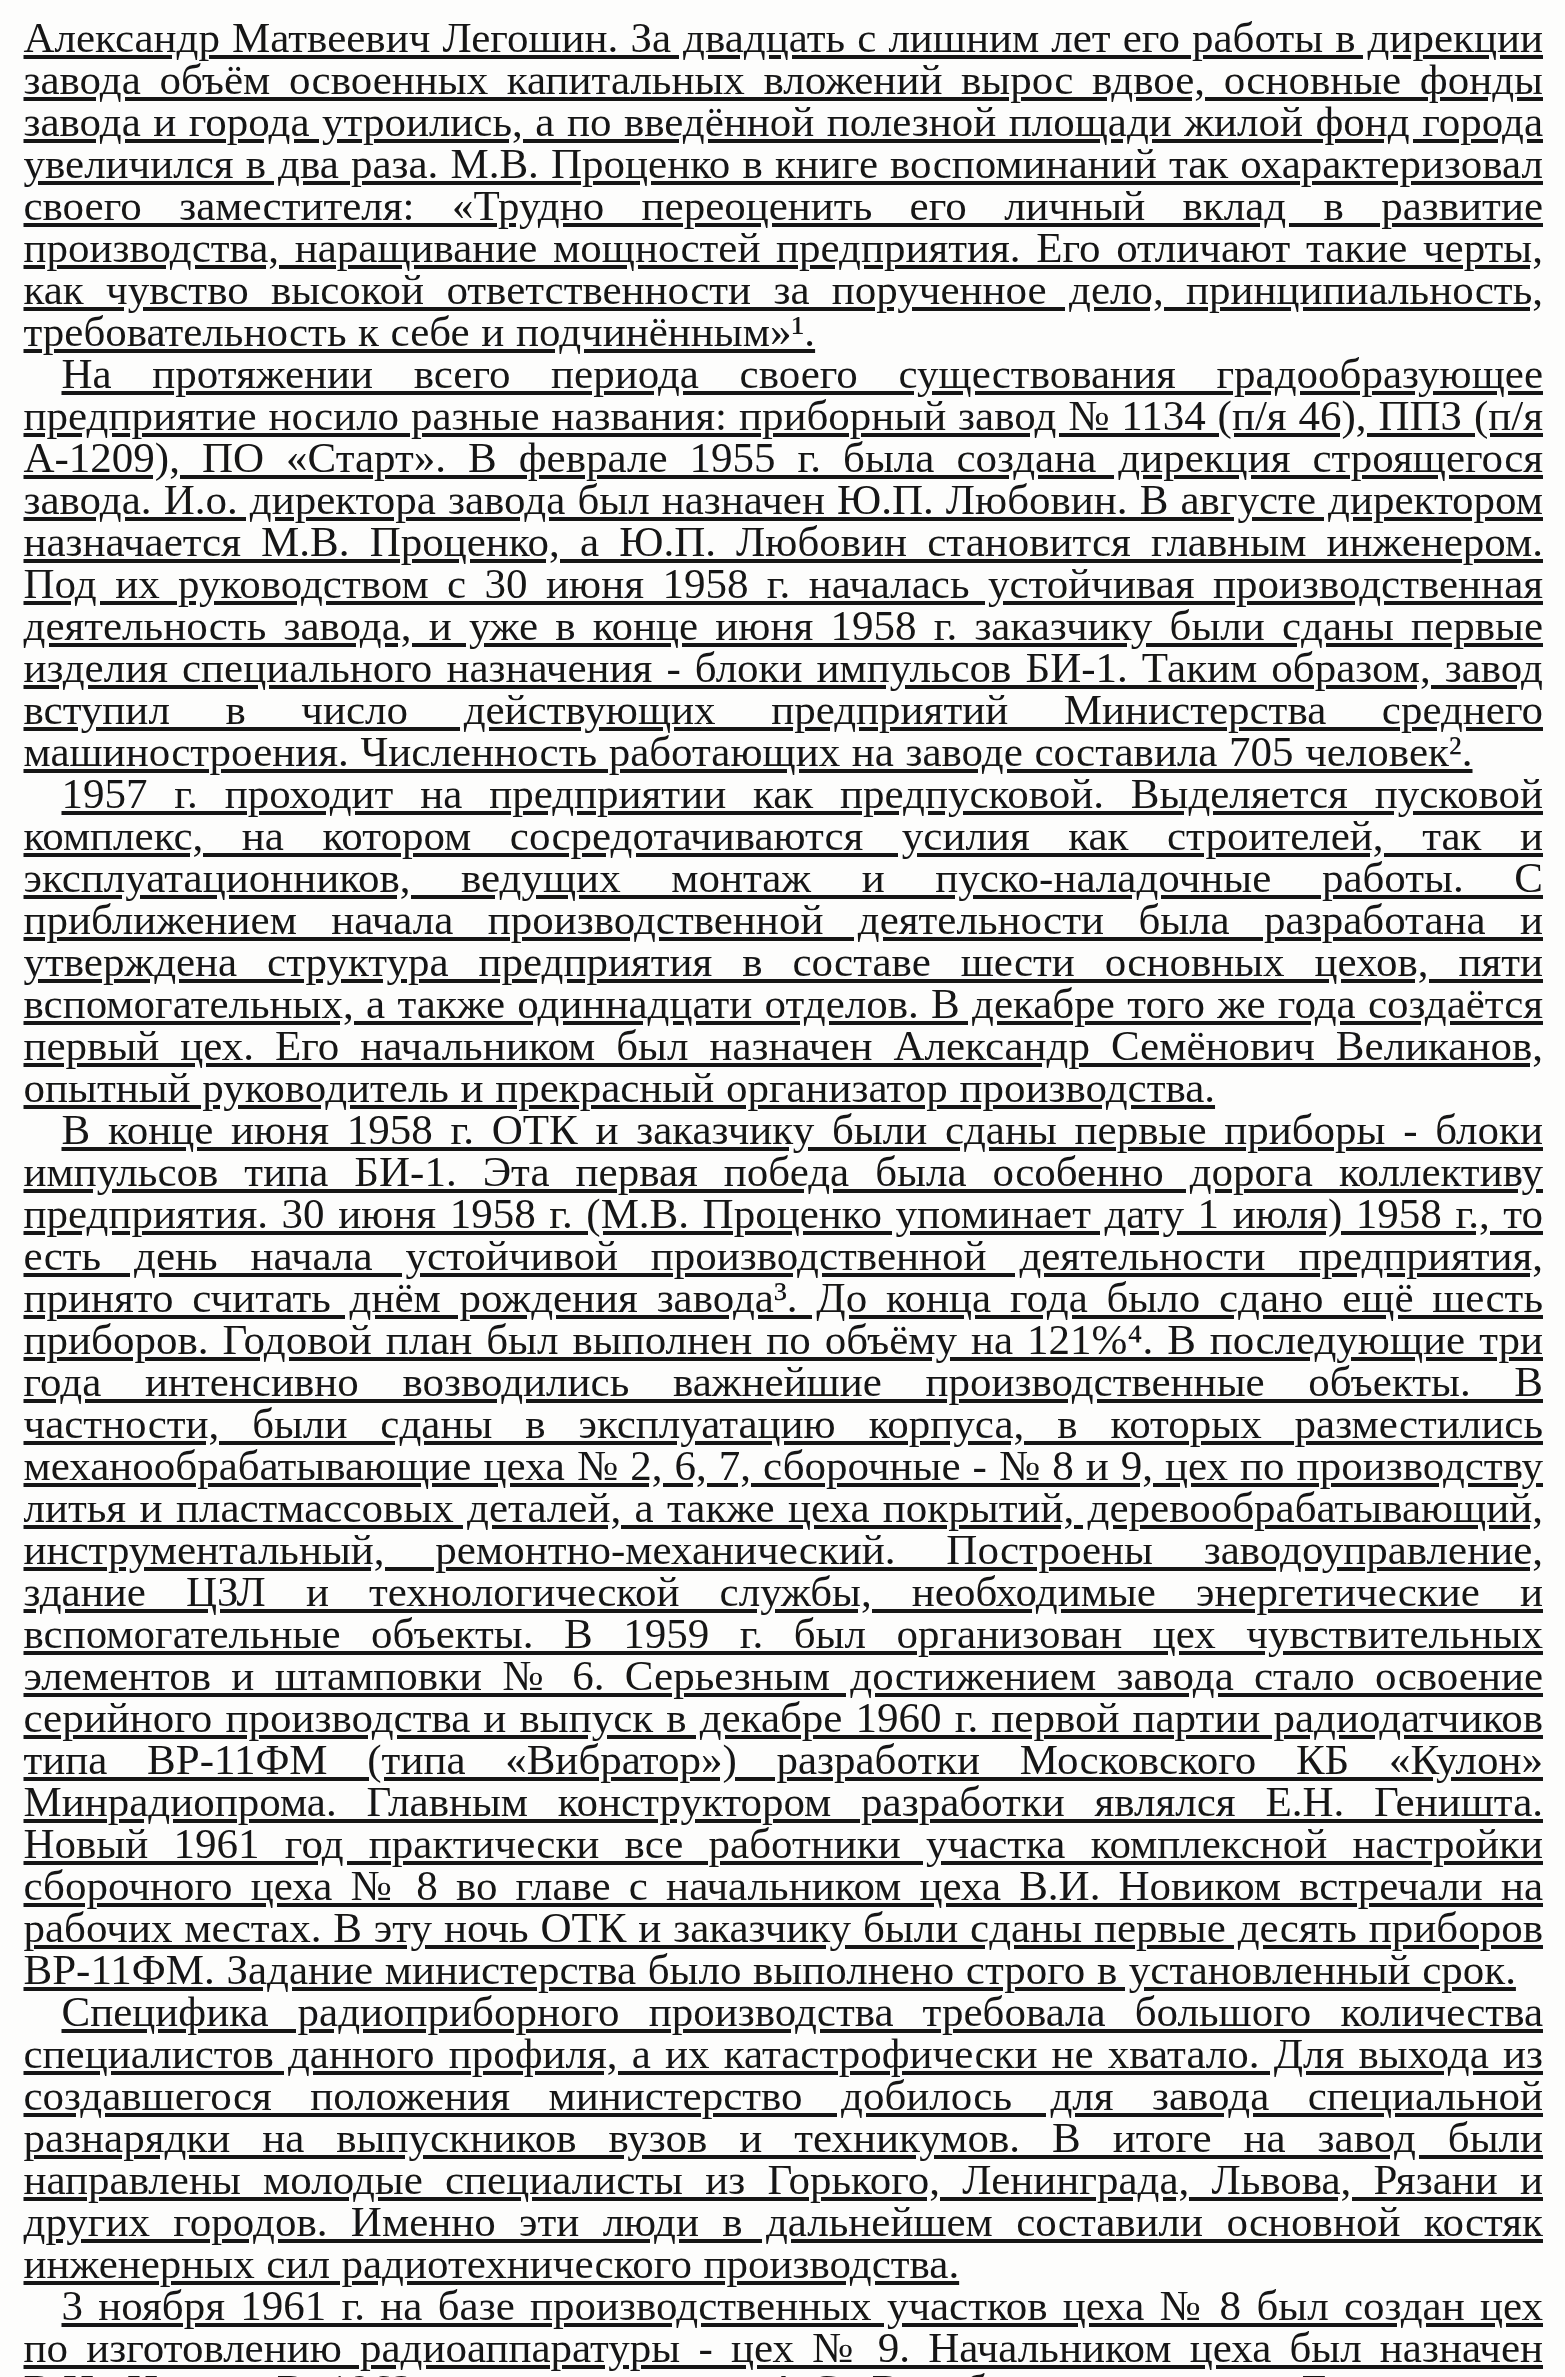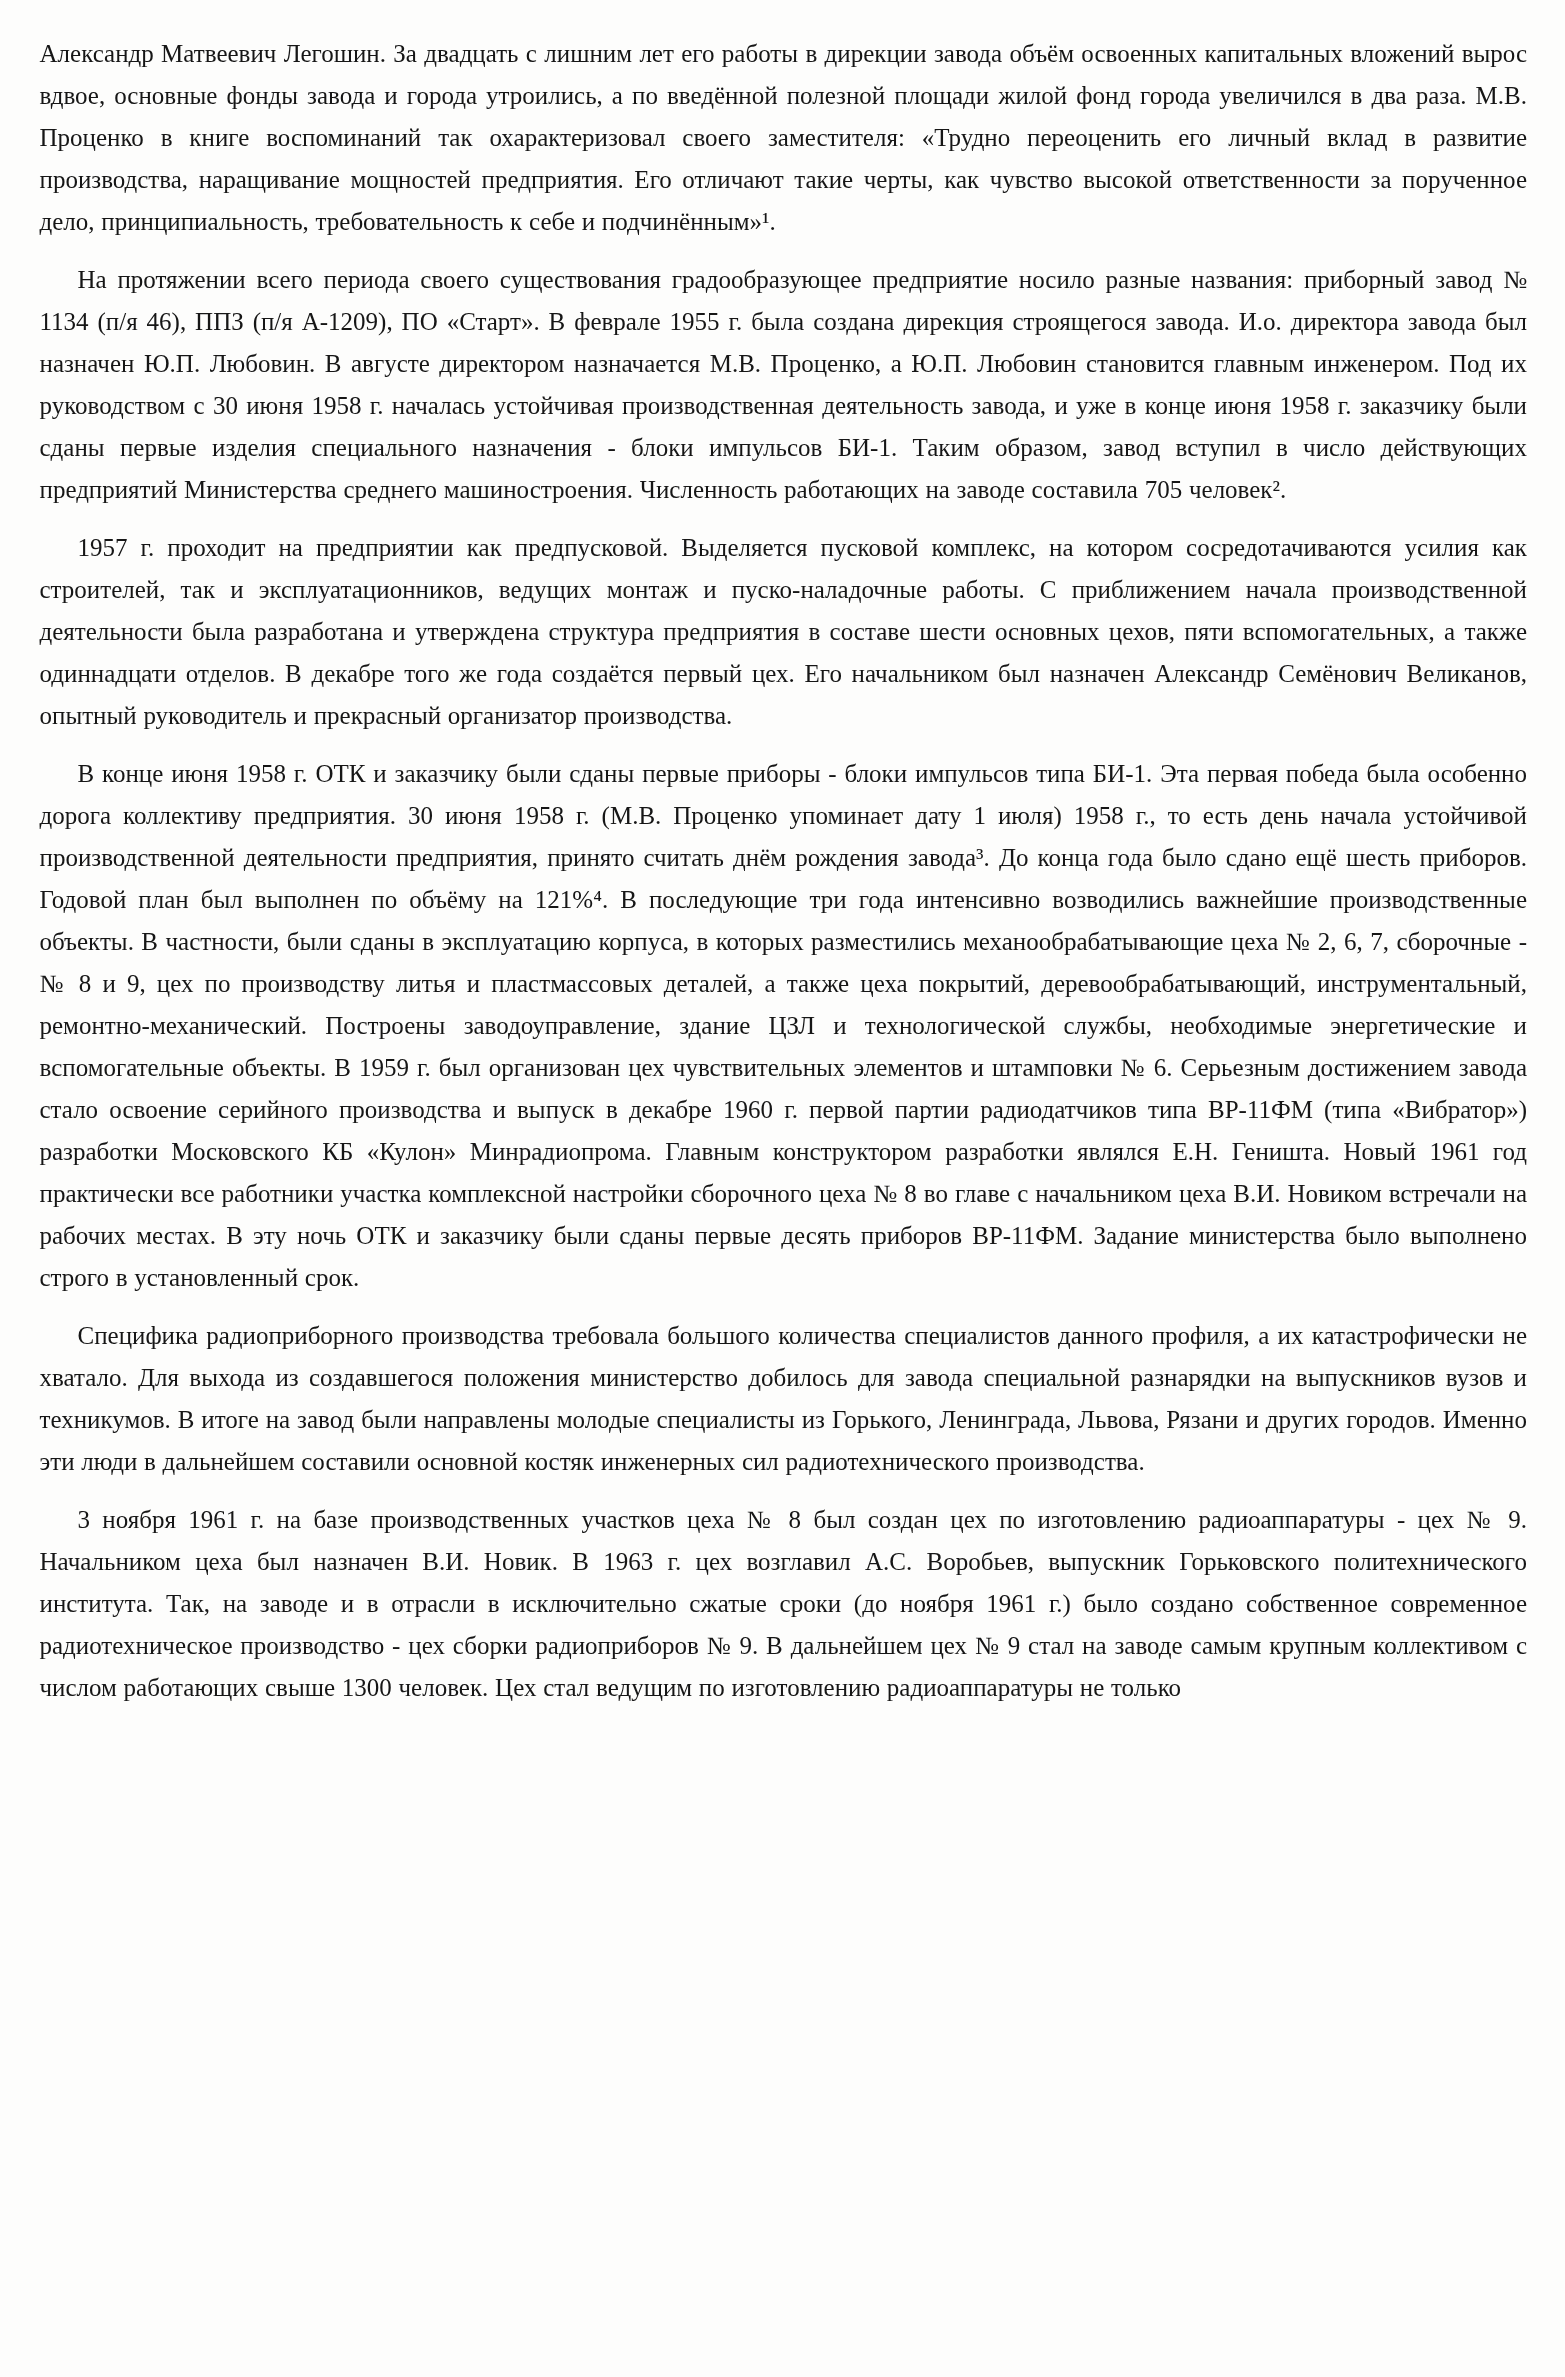--- a/index.html
+++ b/index.html
@@ -15,28 +15,29 @@
     background: #fdfdfc;
     color: #161616;
     font-family: "Liberation Serif", "DejaVu Serif", serif;
     overflow: hidden;
     box-sizing: border-box;
   }
   .text-block {
     padding: 17px 22px 0 23.5px;
   }
   .text-block p {
-    margin: 16px;
-    font-size: 25px;
+    margin: 0;
+    font-size: 43px;
     line-height: 42px;
     text-align: justify;
     text-indent: 38px;
     hyphens: auto;
     -webkit-hyphens: auto;
     word-spacing: 0.02em;
+    text-decoration: underline;
   }
   .text-block p.continuation {
     text-indent: 0;
   }
   .page-footer {
     position: absolute;
     left: 0;
     bottom: 22px;
     width: 100%;
     text-align: center;

